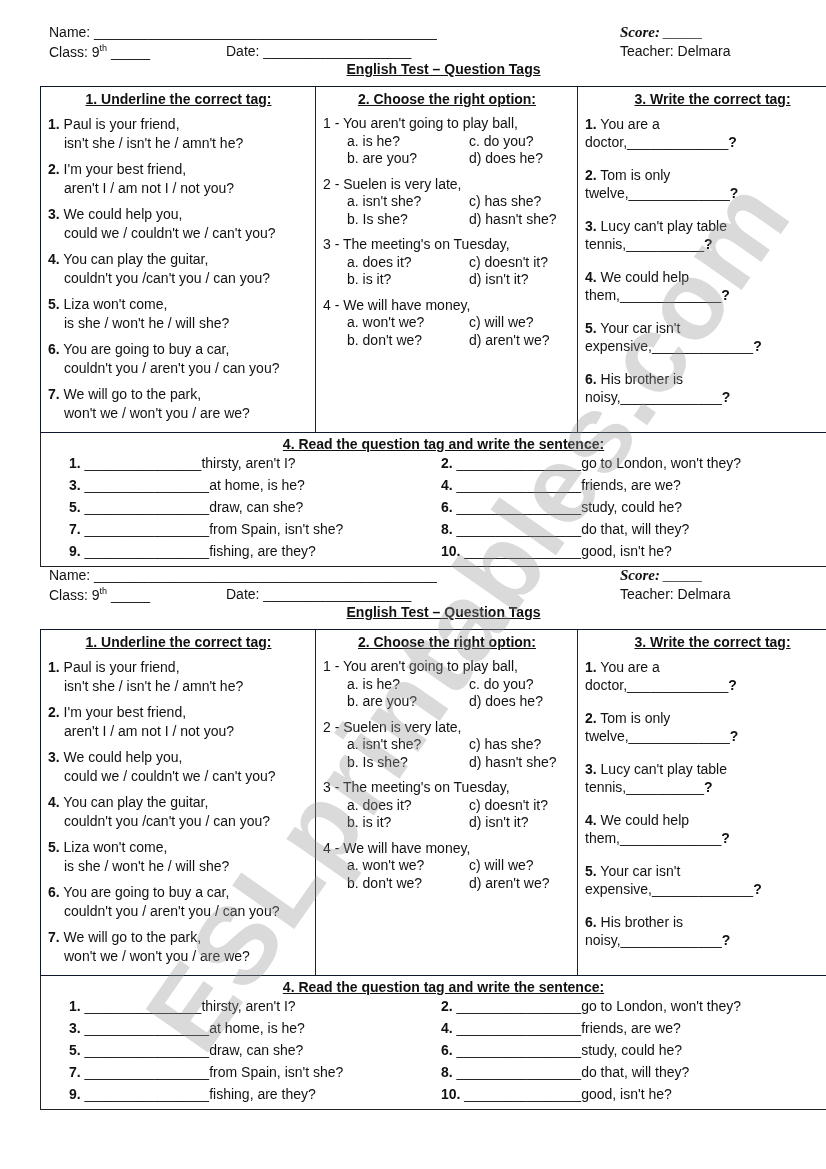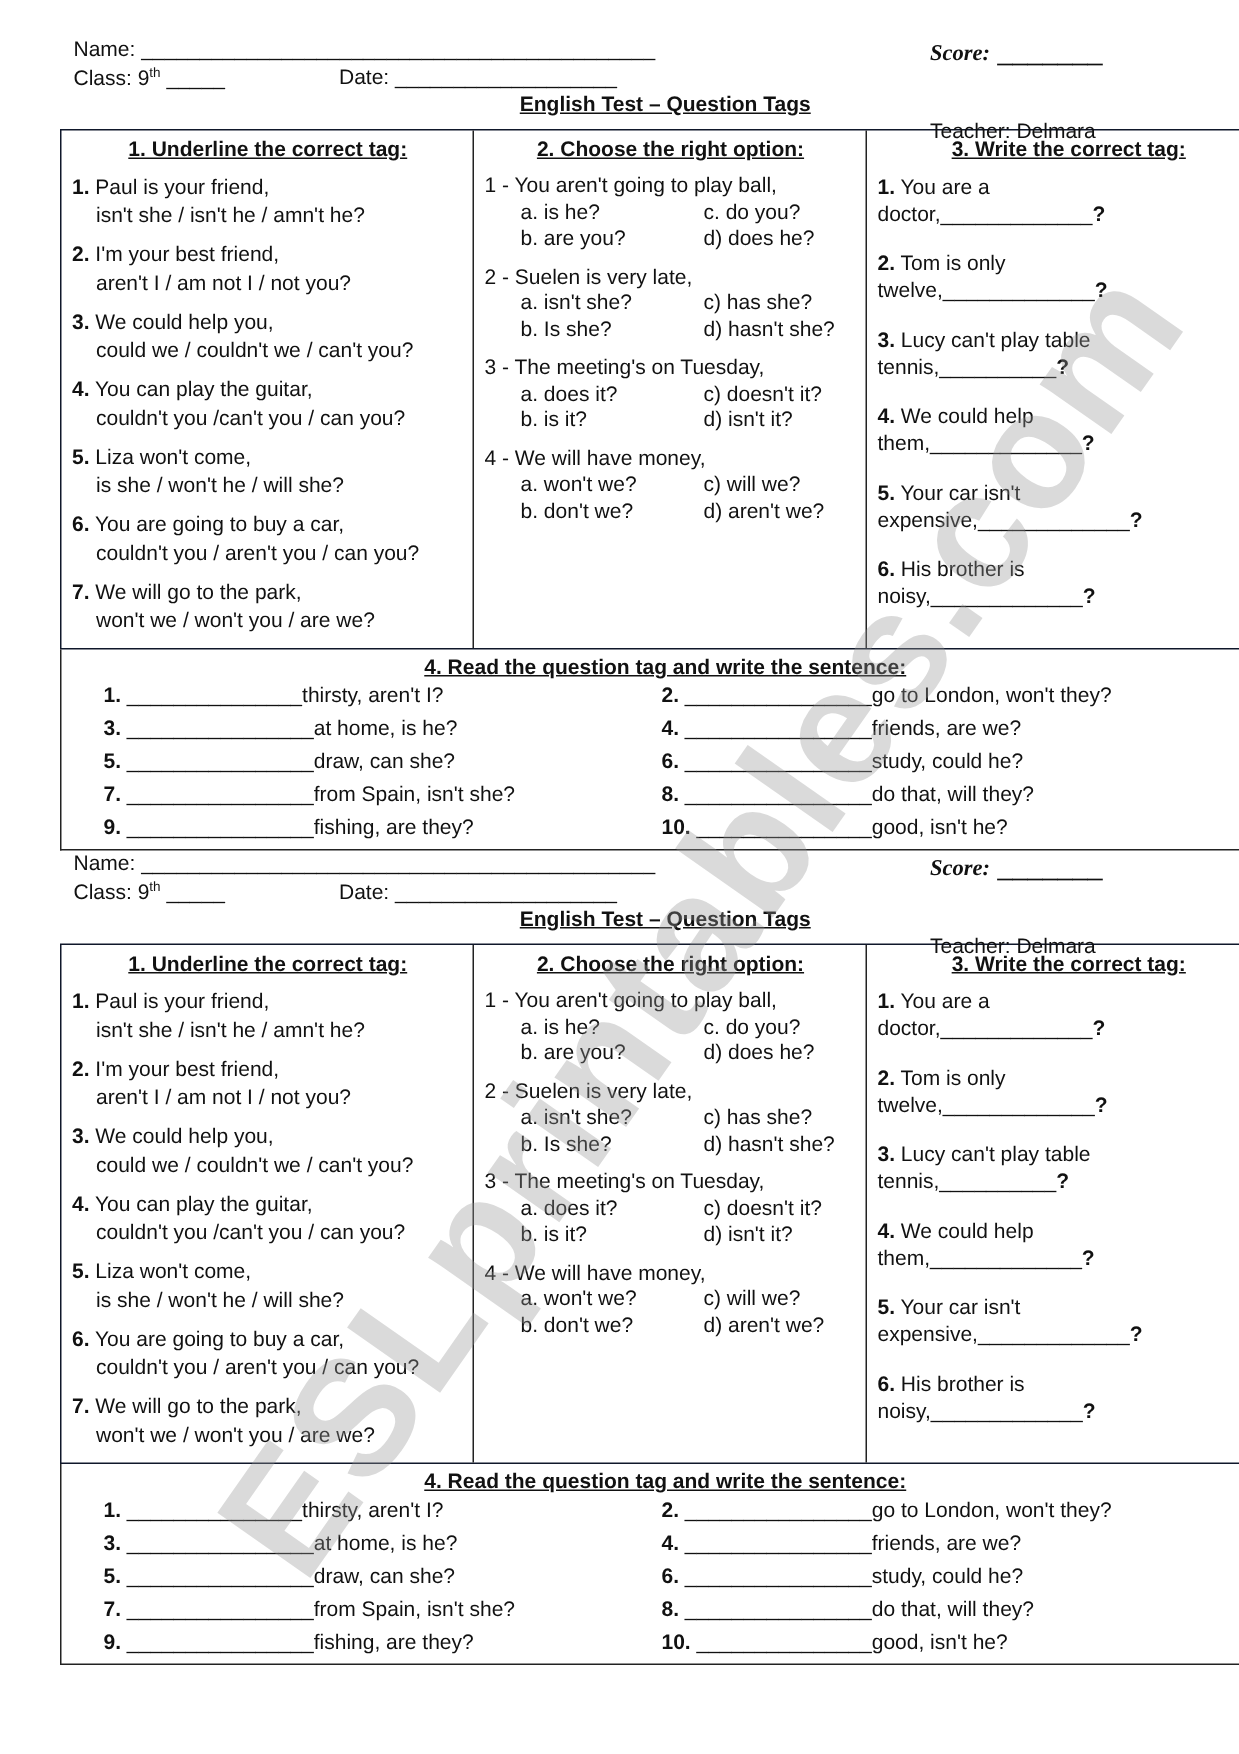--- a/index.html
+++ b/index.html
@@ -4,22 +4,22 @@
 <style>
   html, body { margin:0; padding:0; background:#ffffff; }
   body { width:826px; height:1169px; position:relative; overflow:hidden;
          font-family:"Liberation Sans", sans-serif; color:#111; font-size:14px; }
   .copy { position:absolute; left:40px; width:807px; }
   .hdr { position:relative; height:66px; }
   .hdr .l1 { position:absolute; left:9px; top:4px; font-size:14px; }
   .hdr .l2 { position:absolute; left:9px; top:23px; font-size:14px;text-align:center; }
   .hdr .date { position:absolute; left:186px; top:23px; font-size:14px; }
   .hdr .score { position:absolute; left:580px; top:4px; font-size:15px; font-family:"Liberation Serif", serif; font-style:italic; font-weight:bold; }
-  .hdr .score .blank { font-style:normal; font-weight:normal; font-family:"Liberation Sans", sans-serif; font-size:18px; }
-  .hdr .teacher { position:absolute; left:580px; top:23px; font-size:14px;margin-top:36px; }
+  .hdr .score .blank { font-style:normal; font-weight:normal; font-family:"Liberation Sans", sans-serif; font-size:10px; }
+  .hdr .teacher { position:absolute; left:580px; top:23px; font-size:14px; }
   .hdr .title { position:absolute; left:0; width:100%; text-align:center; top:41px; font-weight:bold; font-size:14px;text-decoration:underline; }
   sup { font-size:9px; }
   .grid { border:1px solid #0f172a; display:grid; grid-template-columns: 275px 262px 1fr; }
   .col { border-right:1px solid #222; padding:4px 6px 2px 7px; }
   .col:last-child { border-right:none; }
   .head { text-align:center; font-weight:bold; text-decoration:underline; font-size:14px; margin-bottom:8px; }
   .s1 .item { margin-bottom:7px; line-height:19px; }
   .num { font-weight:bold; }
   .indent { padding-left:16px; }
   .s2 .q { margin-bottom:8px; line-height:17.5px; }

